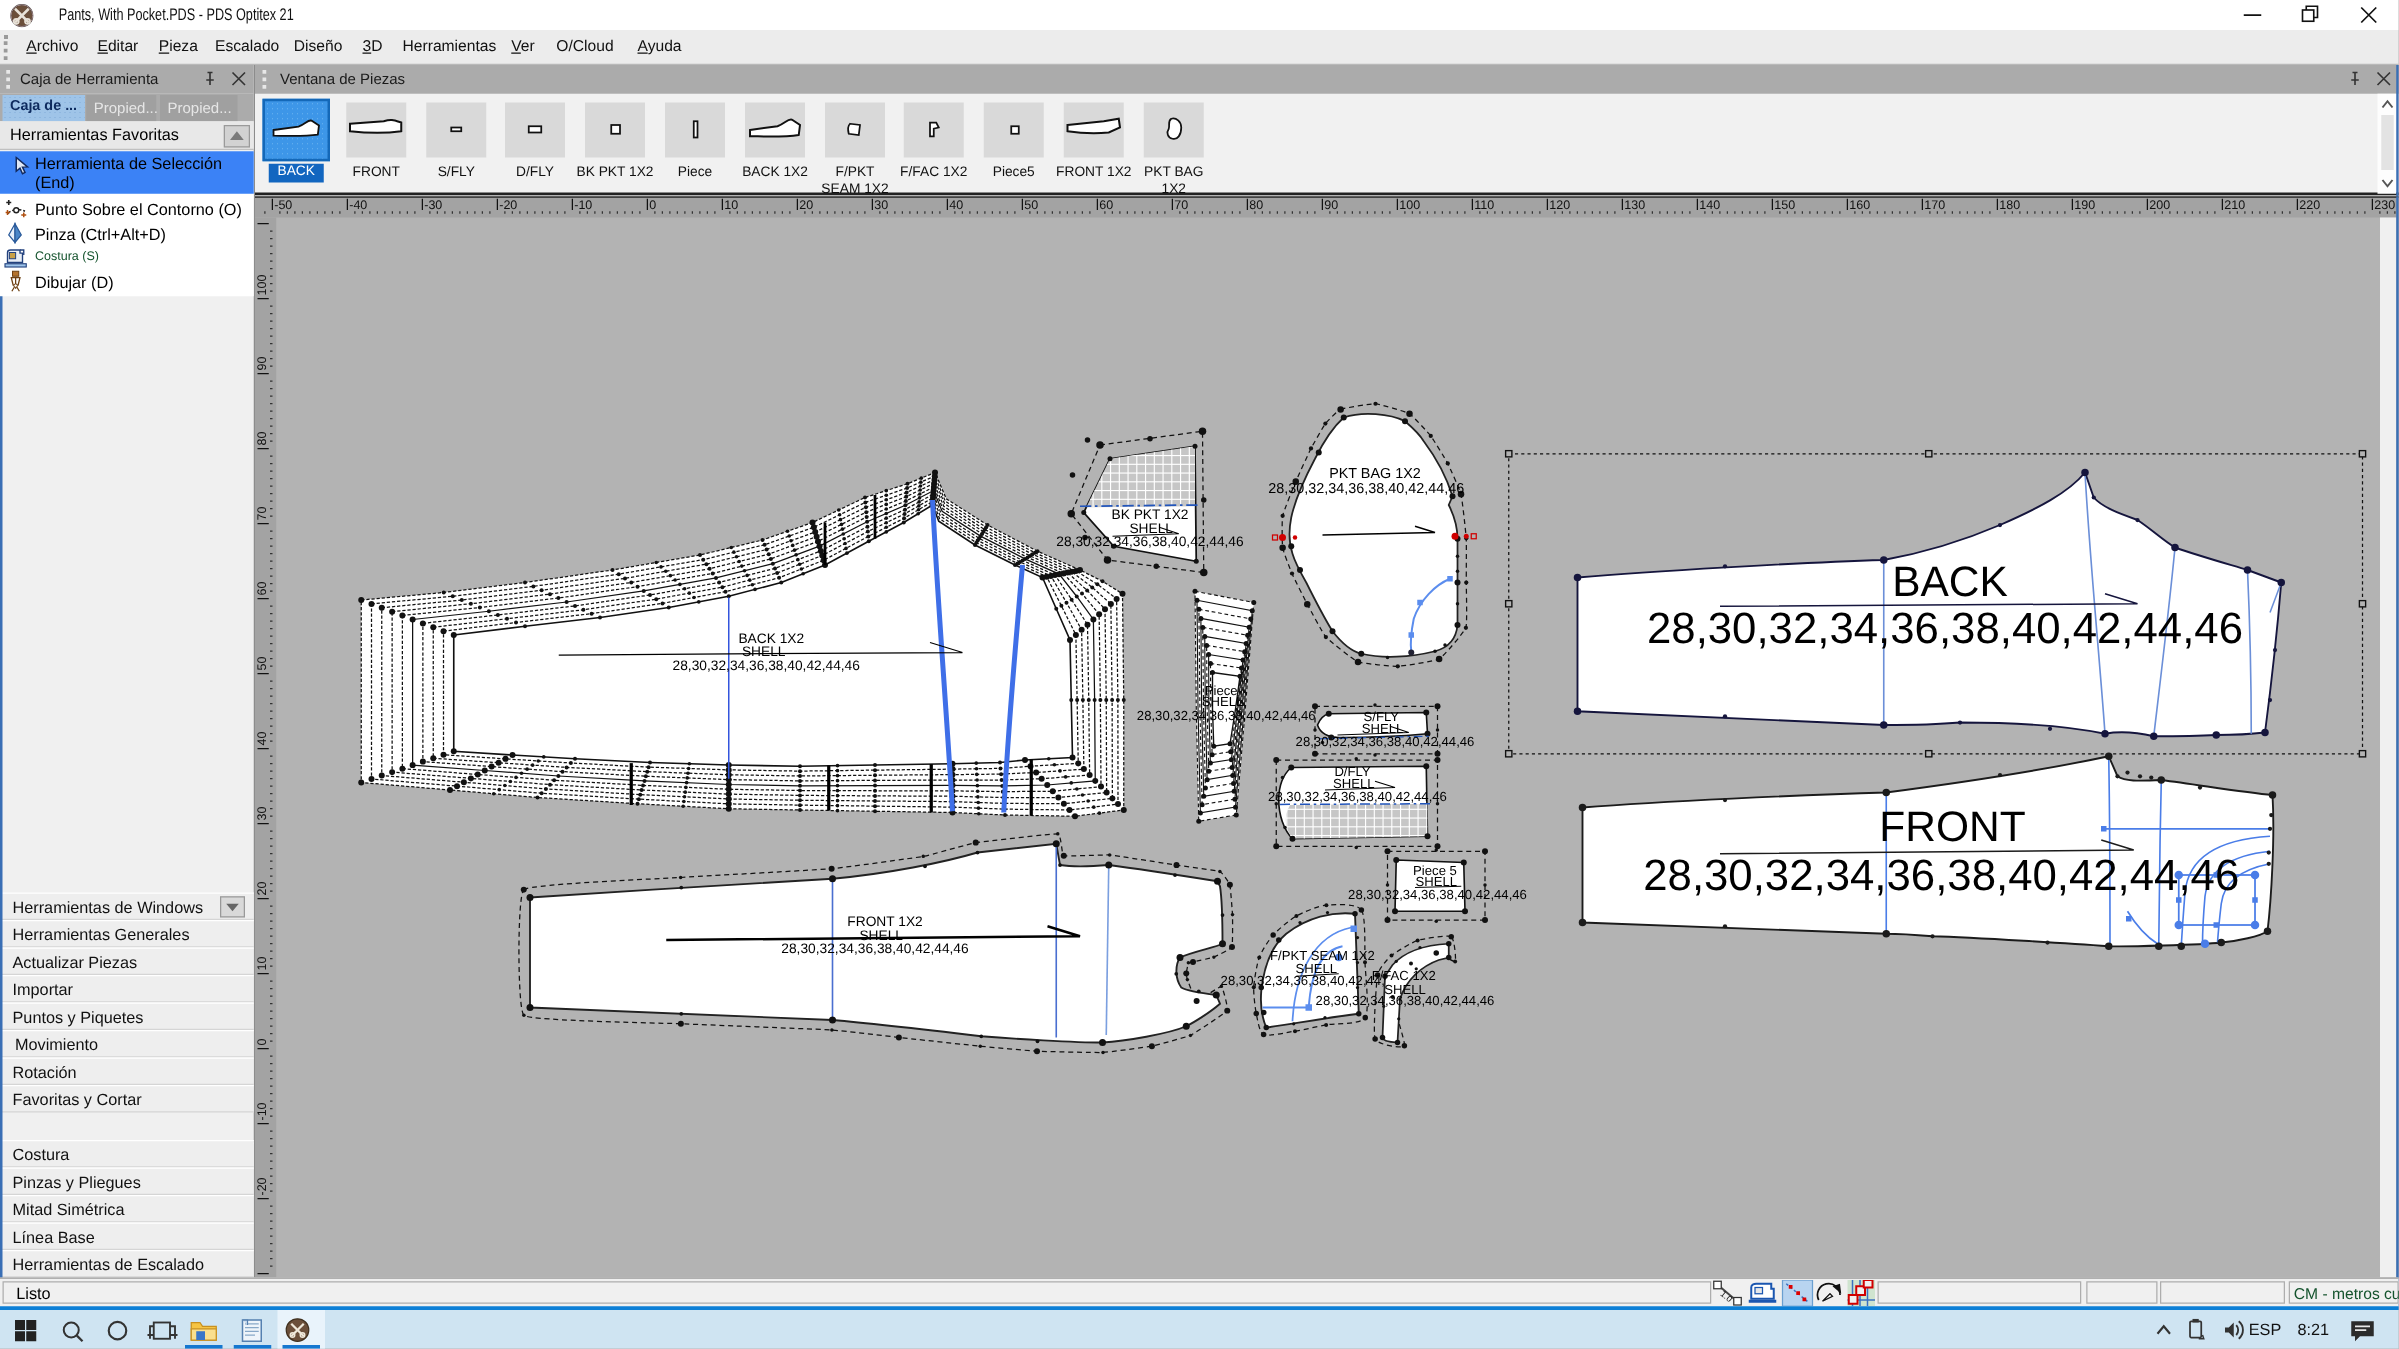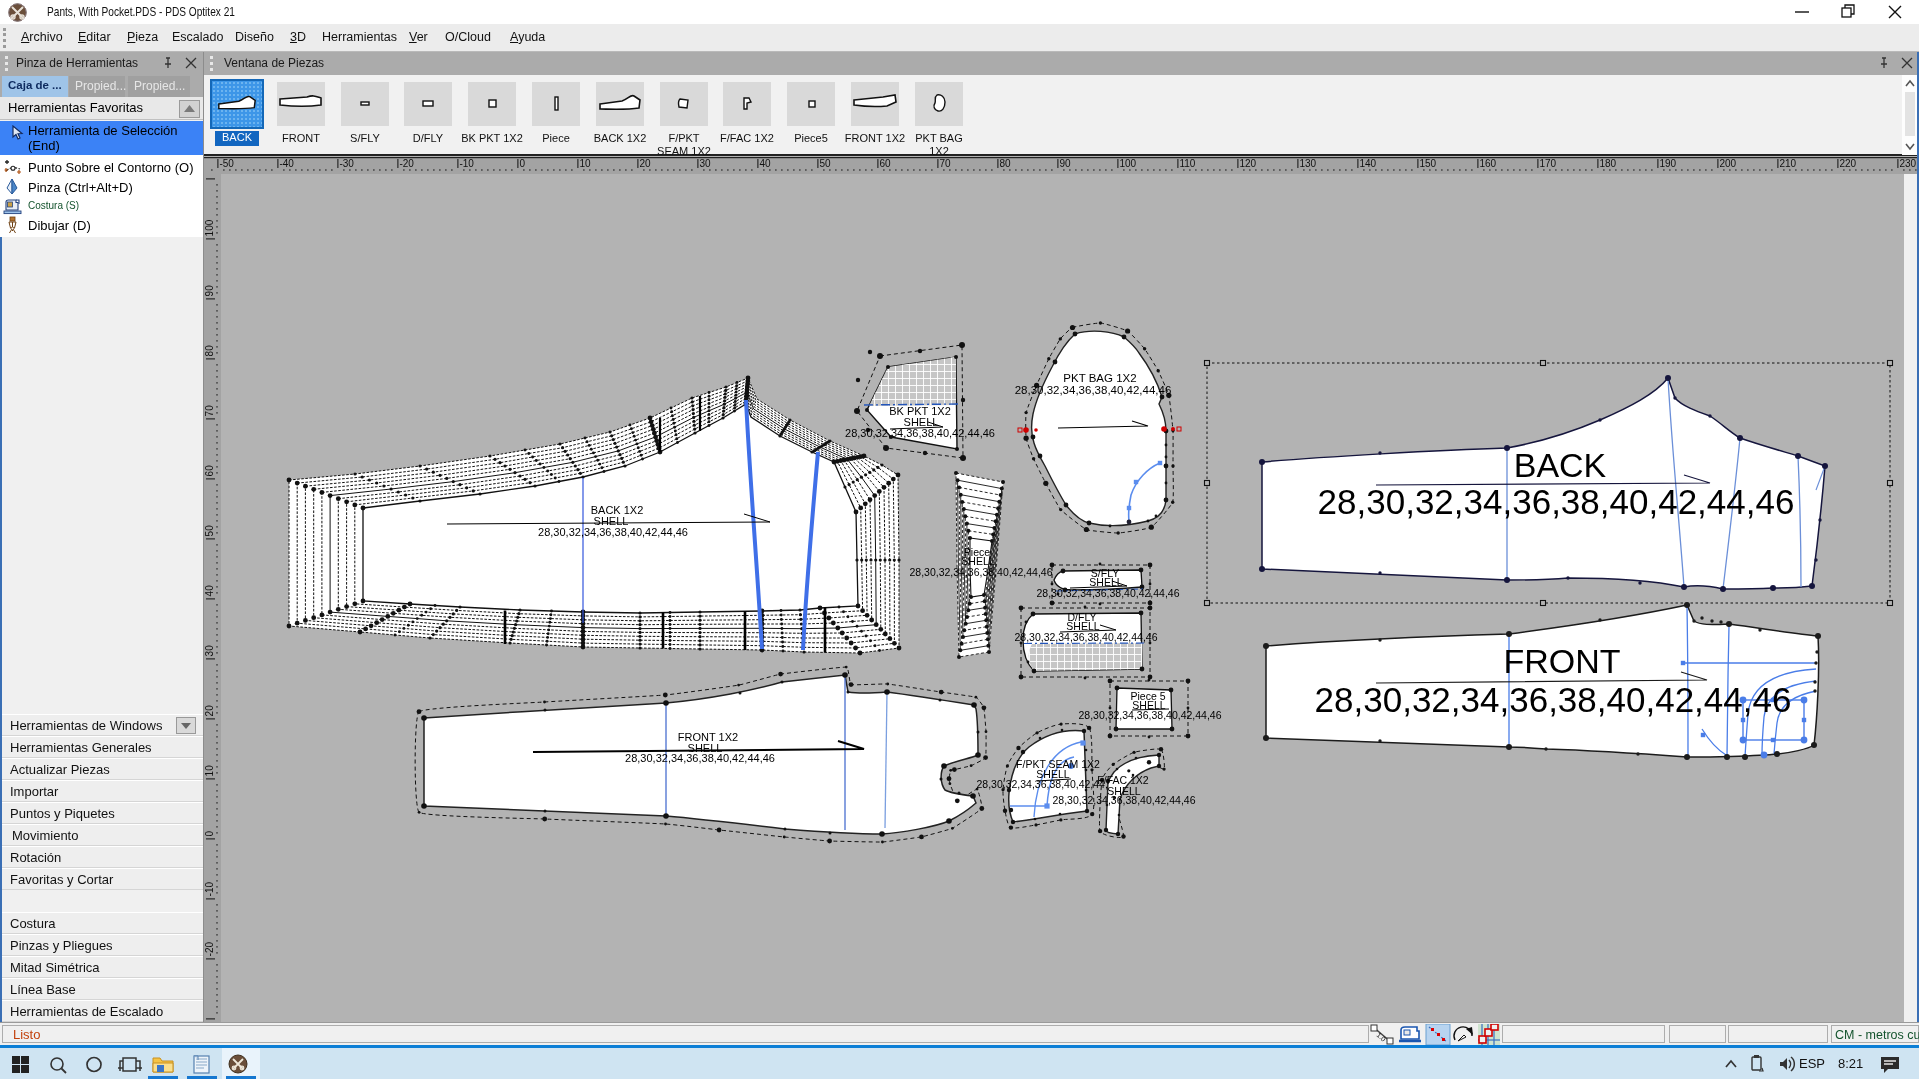--- a/index.html
+++ b/index.html
@@ -39,21 +39,21 @@
 <div class="abs menu-item" style="left:172px;top:30px">Escalado</div>
 <div class="abs menu-item" style="left:235px;top:30px">Diseño</div>
 <div class="abs menu-item" style="left:290px;top:30px"><u>3</u>D</div>
 <div class="abs menu-item" style="left:322px;top:30px">Herramientas</div>
 <div class="abs menu-item" style="left:409px;top:30px"><u>V</u>er</div>
 <div class="abs menu-item" style="left:445px;top:30px">O/Cloud</div>
 <div class="abs menu-item" style="left:510px;top:30px"><u>A</u>yuda</div>
 <div class="abs leftpanel"></div>
 <div class="abs panelhdr" style="left:0;top:52px;width:203px;"></div>
 <div class="abs" style="left:5px;top:56px;width:3px;height:15px;border-left:3px dotted #e8e8e8;"></div>
-<div class="abs" style="left:16px;top:56px;font-size:12px;color:#1a1a1a;">Pinza de Herramientas</div>
+<div class="abs" style="left:16px;top:56px;font-size:12px;color:#1a1a1a;">Caja de Herramienta</div>
 <svg class="abs" style="left:160px;top:55px" width="40" height="16" viewBox="0 0 40 16">
 <g stroke="#333" stroke-width="1.3" fill="none">
       <path d="M6,3 L10,3 M8,3 L8,9 M5,9 L11,9 M8,9 L8,13"></path>
 <path d="M26,3 L36,13 M36,3 L26,13"></path>
     </g>
   </svg>
 <div class="abs" style="left:0;top:75px;width:203px;height:22px;background:#ababab;"></div>
 <div class="abs tab" style="left:2px;top:76px;width:66px;background:#9fc4e8;color:#0d2a5e;font-weight:bold;font-size:11.5px;background-image:radial-gradient(#7fa9d8 18%,transparent 19%);background-size:4px 4px;">Caja de ...</div>
 <div class="abs tab" style="left:69px;top:76px;width:56px;background:#a0a0a0;color:#e6e6e6;">Propied...</div>
 <div class="abs tab" style="left:128px;top:76px;width:62px;background:#a0a0a0;color:#e6e6e6;">Propied...</div>
@@ -1536,21 +1536,21 @@
       <path d="M533,752 L864,749 L838,741" fill="none" stroke="#000" stroke-width="2"></path>
       <text x="708.0" y="741.0" font-size="11" fill="#000" text-anchor="middle" font-family="Liberation Sans, sans-serif">FRONT 1X2</text>
       <text x="705.0" y="752.0" font-size="11" fill="#000" text-anchor="middle" font-family="Liberation Sans, sans-serif">SHELL</text>
       <text x="700.0" y="762.0" font-size="11" fill="#000" text-anchor="middle" font-family="Liberation Sans, sans-serif">28,30,32,34,36,38,40,42,44,46</text>
     </g>
     <rect x="1904" y="174" width="13" height="848" fill="#f0f0f0"></rect>
     <rect x="1917" y="157" width="2" height="865" fill="#3a6fb5"></rect>
   </svg>
 <div class="abs statusbar" style="border-top:1px solid #9a9a9a;"></div>
 <div class="abs sseg" style="left:2px;width:1367px;">
-    <span style="position:absolute;left:10px;top:1px;font-size:13px;color:#c2410c;">Listo</span>
+    <span style="position:absolute;left:10px;top:1px;font-size:13px;color:#000000;">Listo</span>
   </div>
 <svg class="abs" style="left:1370px;top:1024px" width="130" height="21" viewBox="0 0 130 21">
 <g>
 <path d="M2,2 L22,19" stroke="#444" stroke-width="1.6"></path>
 <rect x="1" y="1" width="6" height="6" fill="#fff" stroke="#333" stroke-width="1"></rect>
 <rect x="17" y="14" width="6" height="6" fill="#fff" stroke="#333" stroke-width="1"></rect>
 <text x="8" y="14" font-size="7" fill="#111" transform="rotate(40 10 10)">1.0</text>
 </g>
 <g transform="translate(27,0)">
 <path d="M2,17 L24,17" stroke="#1a56b0" stroke-width="2.5"></path>

